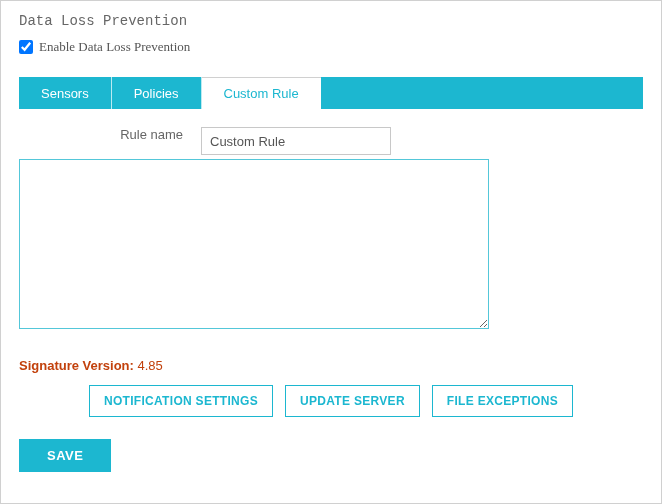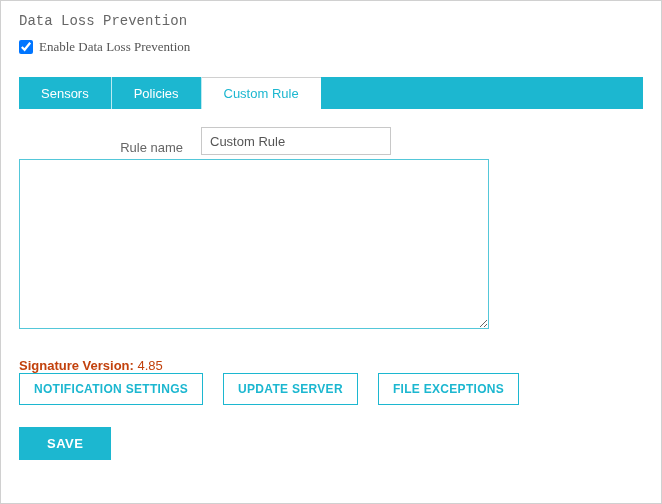--- a/index.html
+++ b/index.html
@@ -61,21 +61,21 @@
     text-align: right;
   }
   .tab.active {
     background: #fff;
     color: #1cb7d0;
     border-top: 1px solid #d0d0d0;
   }
 
   .form-row {
     display: flex;
-    align-items: flex-end;
+    align-items: flex-start;
     margin-top: 18px;
     gap: 12px;
   }
   .form-row .lbl {
     width: 170px;
     text-align: right;
     color: #666;
     padding-right: 6px;
   }
   .text-input {
@@ -106,22 +106,24 @@
     outline: none;
   }
 
   .sig-row {
     margin-top: 26px;
     color: #c2410c;
   }
   .sig-row .bold { font-weight: 700; }
 
   .btn-row {
+    margin-top: 12px;
     display: flex;
-    gap: 20px;
+    gap: 12px;
+    justify-content: center;
   }
   .outline-btn {
     border: 1px solid #1cb7d0;
     background: #fff;
     color: #1cb7d0;
     font-weight: 700;
     font-size: 12px;
     letter-spacing: 0.3px;
     padding: 8px 14px;
     cursor: pointer;

